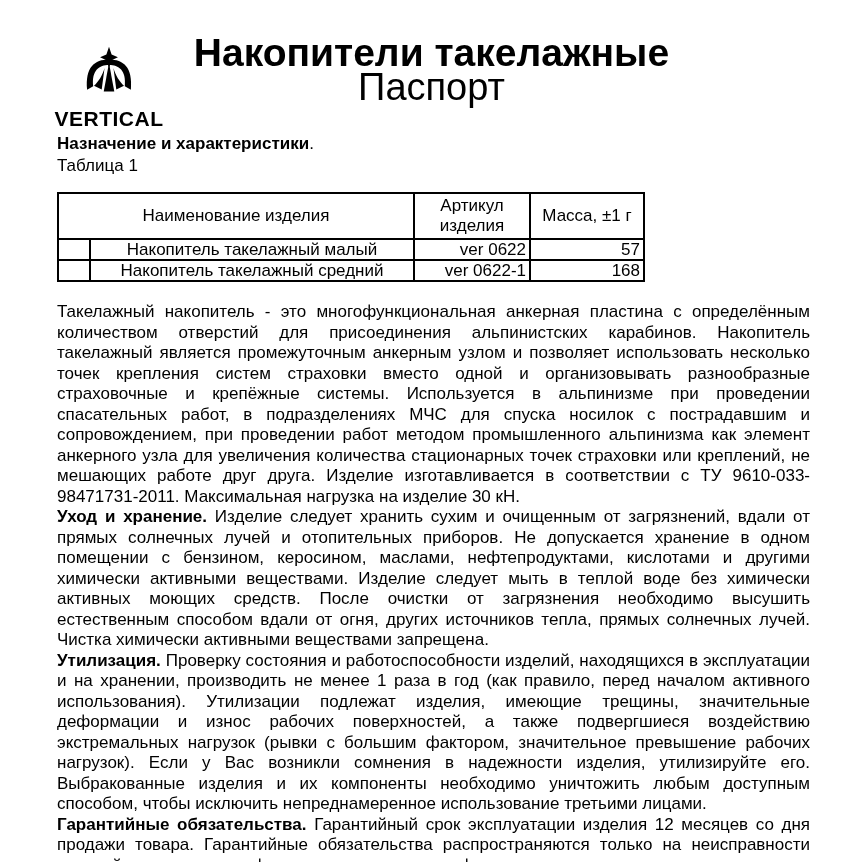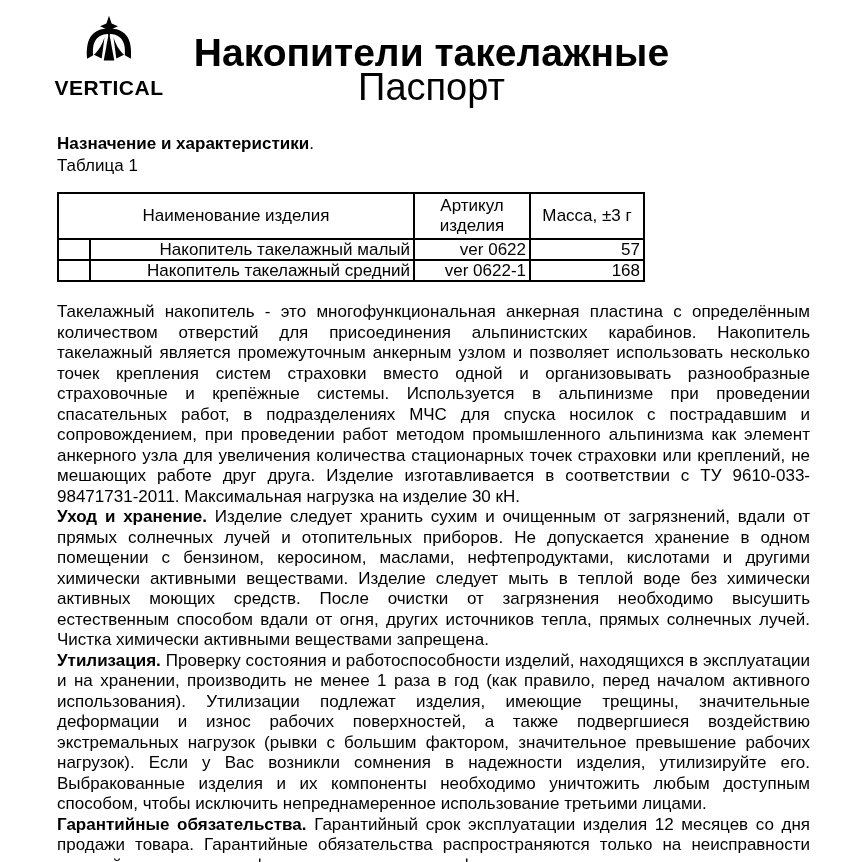--- a/index.html
+++ b/index.html
@@ -8,21 +8,21 @@
     width: 863px; height: 862px;
     font-family: "Liberation Sans", sans-serif;
     color: #000;
     position: relative;
     overflow: hidden;
   }
   .page { position: absolute; inset: 0; background: #fff; }
 
   
   .logo {
-    position: absolute; left: 57px; top: 15px; width: 104px;
+    position: absolute; left: 57px; top: 46px; width: 104px;
     display: flex; flex-direction: column; align-items: center;
   }
   .logo svg { width: 64px; height: 60px; display: block; }
   .logo-text {
     font-weight: bold; font-size: 21px; letter-spacing: 0.5px;
     margin-top: 1px; white-space: nowrap;
   }
   .titles {
     position: absolute; left: 0; top: 36px; width: 100%;
     text-align: center;
@@ -45,21 +45,21 @@
   }
   table.products th, table.products td {
     border: 2px solid #000; font-size: 17px; font-weight: normal;
   }
   table.products th {
     text-align: center; vertical-align: middle;
     line-height: 20px; padding: 2px 3px; height: 45px;
   }
   table.products td { height: 20px; padding: 0 3px; line-height: 19px; }
   td.c-num { }
-  td.c-name { text-align: right; padding-left: 6px; }
+  td.c-name { text-align: center; padding-left: 6px; }
   td.c-art, td.c-mass { text-align: right; }
 
   p.body-par { text-align: justify; }
   p.body-par b { font-weight: bold; }
 </style>
 </head>
 <body>
 
 <div class="page">
 
@@ -94,21 +94,21 @@
       <colgroup>
         <col style="width:32px">
           <col style="width:324px">
           <col style="width:116px">
           <col style="width:114px">
       </colgroup>
       <thead>
         <tr>
           <th colspan="2">Наименование изделия</th>
           <th>Артикул изделия</th>
-          <th>Масса, ±3 г</th>
+          <th>Масса, ±1 г</th>
         </tr>
       </thead>
       <tbody>
         <tr>
           <td class="c-num"></td>
           <td class="c-name">Накопитель такелажный малый</td>
           <td class="c-art">ver 0622</td>
           <td class="c-mass">57</td>
         </tr>
         <tr>

